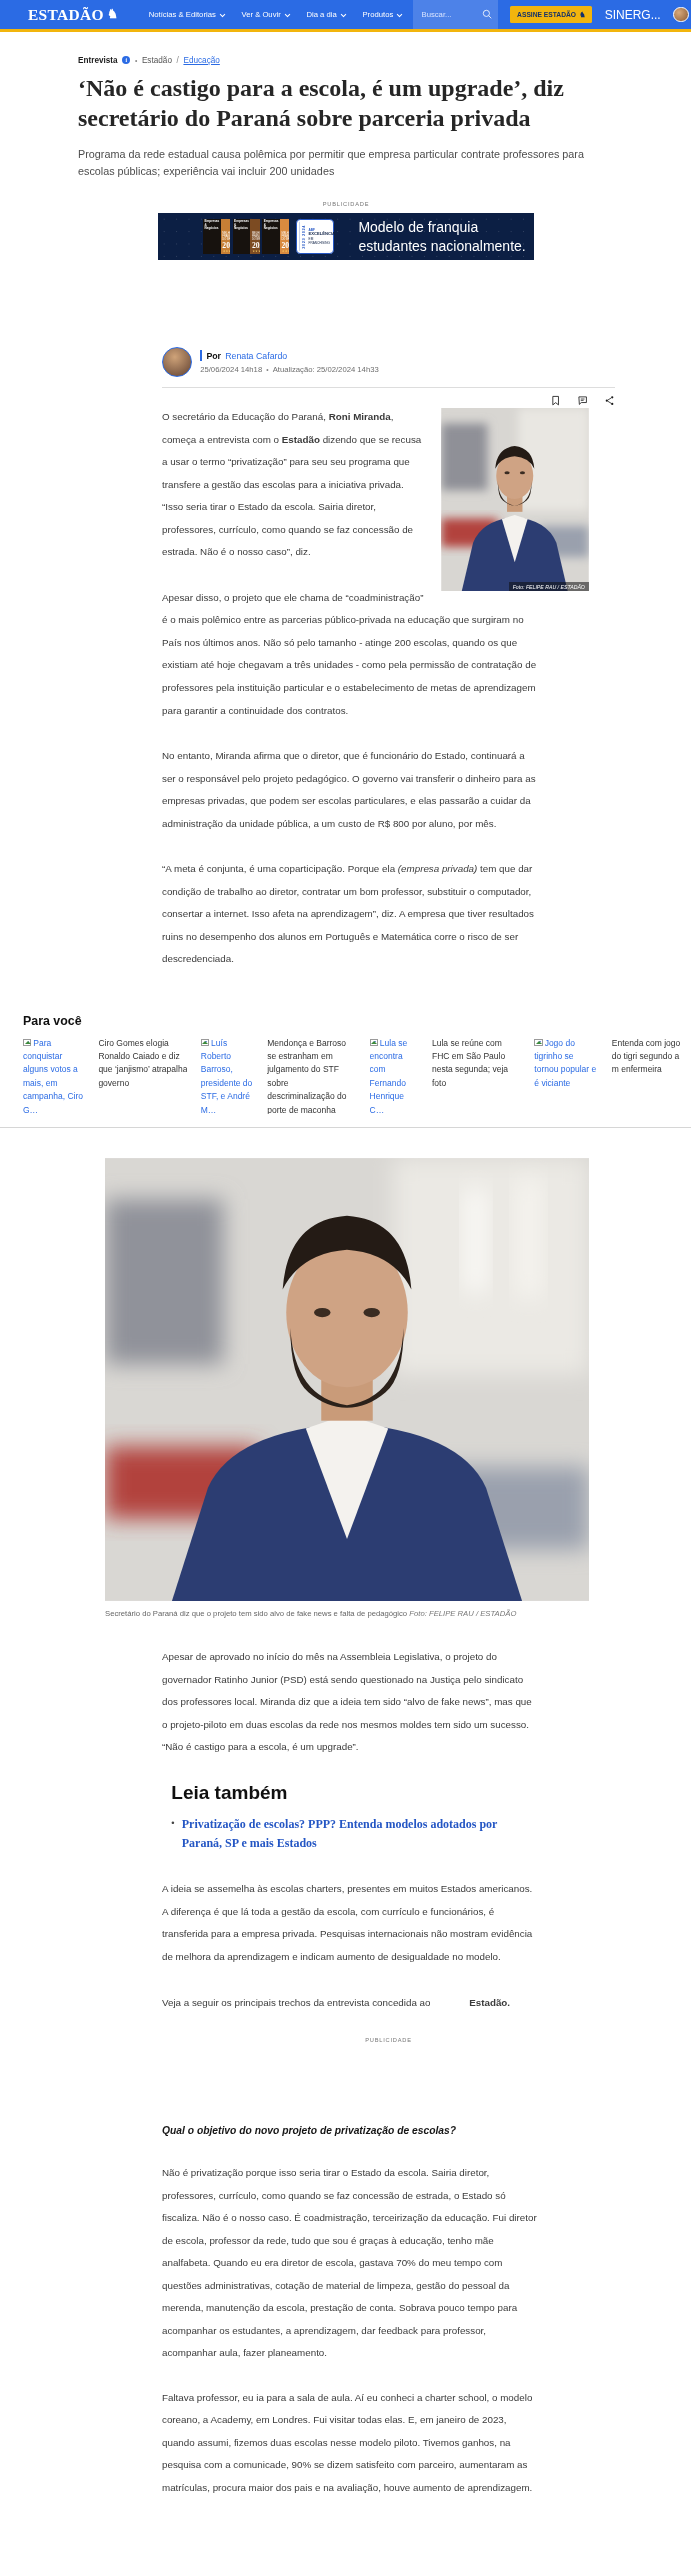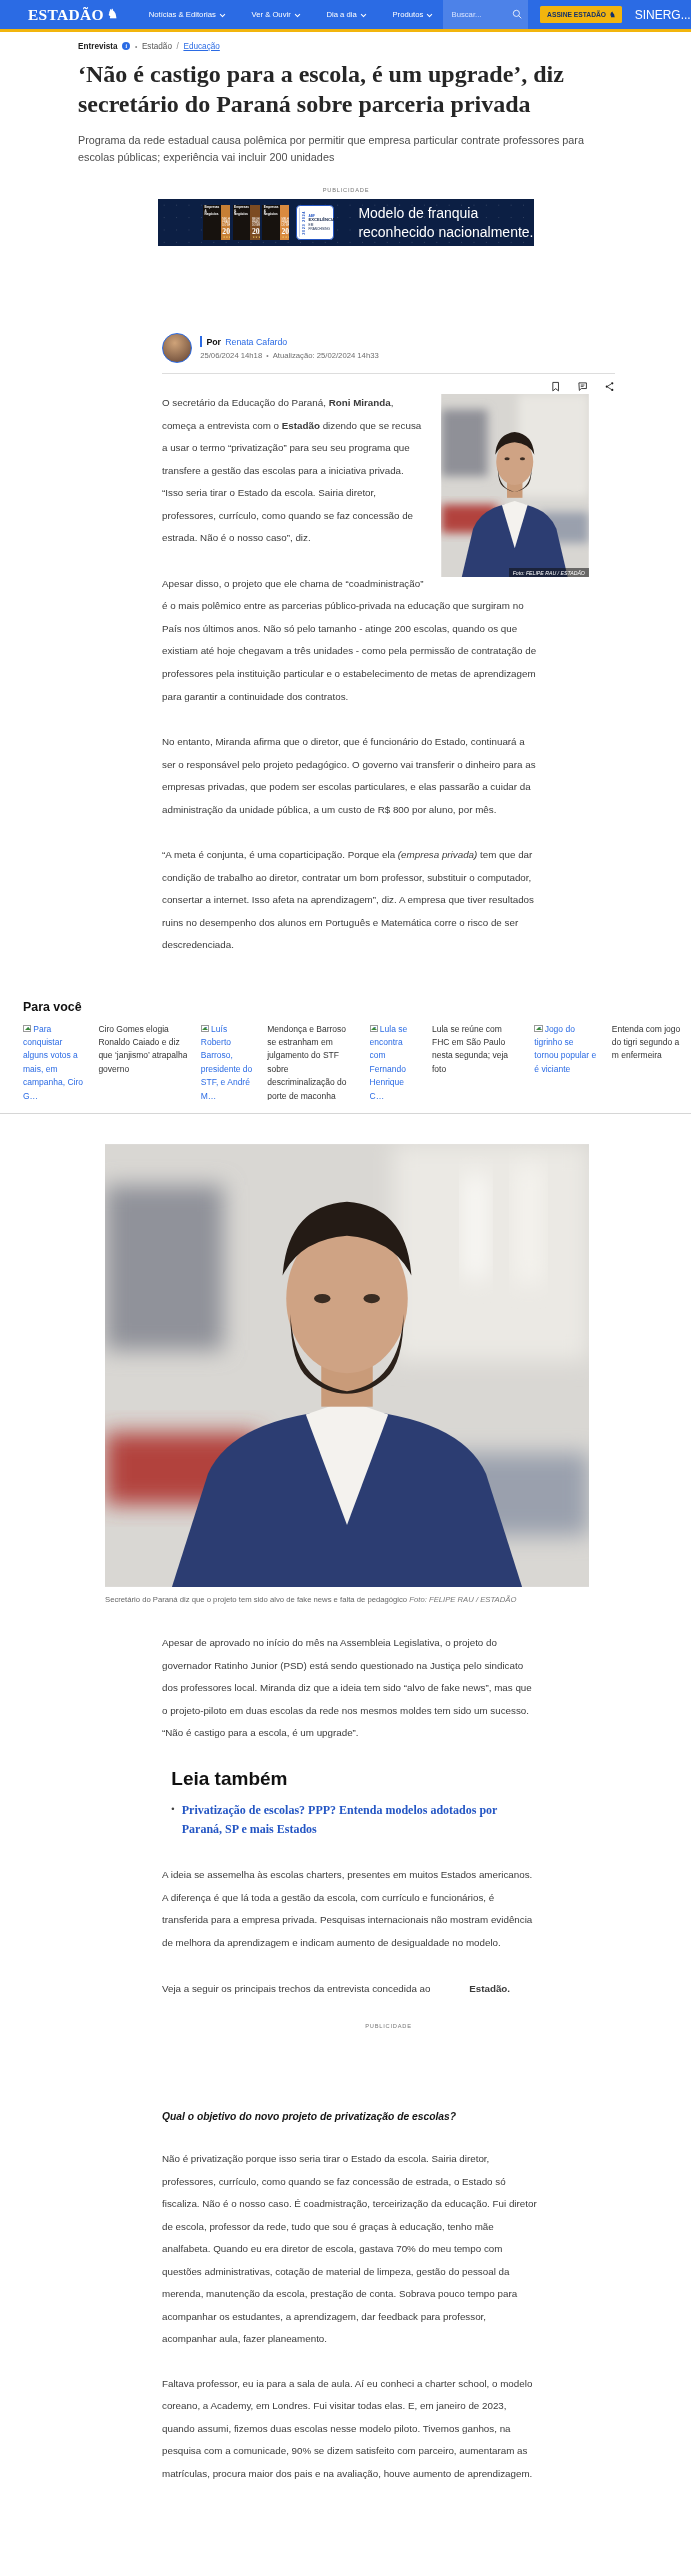--- a/index.html
+++ b/index.html
@@ -5,39 +5,39 @@
   * { box-sizing: border-box; }
   body { margin:0; background:#fff; color:#222; font-family:"Liberation Sans",sans-serif; }
   #page { width:692px; height:3951px; overflow:hidden; position:relative; background:#fff; }
 
   
   .topbar { height:29px; background:#2b6be4; display:flex; align-items:center; padding:0 7.2px 0 15.5px; gap:12.4px; }
   .burger { width:12.4px; cursor:pointer; }
   .burger span { display:block; height:1.5px; background:#fff; margin:2.1px 0; border-radius:1px; }
   .logo { font-family:"Liberation Serif",serif; font-weight:700; color:#fff; font-size:15.5px; letter-spacing:0.3px; display:flex; align-items:center; gap:3.1px; white-space:nowrap; }
   .horse { font-size:12.4px; line-height:1; }
-  .mainnav { display:flex; gap:28px; margin-left:18px; }
+  .mainnav { display:flex; gap:18px; margin-left:18px; }
   .nav-item { color:#fff; font-size:7.7px; display:flex; align-items:center; cursor:pointer; white-space:nowrap; }
   .chev { width:3.6px; height:3.6px; border-right:1px solid #fff; border-bottom:1px solid #fff; transform:rotate(45deg) translateY(-1px); display:inline-block; margin-left:4.1px; }
   .search { margin-left:auto; background:rgba(255,255,255,.16); height:29px; width:106px; display:flex; align-items:center; padding:0 6.2px; }
   .search input { flex:1; background:transparent; border:0; color:#eaf1ff; font-size:7.7px; outline:none; width:62px; }
   .search input::placeholder { color:#d9e4ff; }
   .assine { background:#f2b50d; color:#12306b; font-weight:700; font-size:6.7px; padding:5.2px 6.7px; border-radius:1.5px; border:0; display:flex; gap:3.1px; align-items:center; cursor:pointer; white-space:nowrap; }
   .assine .horse { font-size:7.2px; color:#12306b; }
   .user { color:#fff; font-size:12px; white-space:nowrap; }
   .avatar-sm { width:15.5px; height:15.5px; border-radius:50%; background:radial-gradient(circle at 35% 35%, #d8a97a, #8a5a33); border:0.5px solid #fff; flex:none; cursor:pointer; }
   .gold { height:2.6px; background:#f2b50d; }
 
   
   .container { width:536px; margin:0 auto; }
   .abody { width:453px; margin-left:84px; font-size:9.8px; color:#3b3b3b; }
   .clear { clear:both; }
 
   
-  .breadcrumb { margin-top:10px; display:flex; align-items:center; gap:4.6px; font-size:8.2px; }
+  .breadcrumb { margin-top:24px; display:flex; align-items:center; gap:4.6px; font-size:8.2px; }
   .bc-tag { font-weight:700; color:#1d1d1d; }
   .info-ic { width:8.2px; height:8.2px; border-radius:50%; background:#2b6be4; color:#fff; font-size:5.7px; font-weight:700; font-family:"Liberation Serif",serif; display:flex; align-items:center; justify-content:center; }
   .bc-dot { color:#888; font-size:6.7px; }
   .bc-sec { color:#555; }
   .bc-sep { color:#888; }
   .bc-link { color:#2b6be4; text-decoration:underline; cursor:pointer; }
   h1.title { font-family:"Liberation Serif",serif; font-size:24px; line-height:1.27; color:#262626; margin:8.2px 0 0; font-weight:700; }
   .subtitle { margin-top:12.4px; font-size:10.8px; line-height:1.55; color:#4d4d4d; width:510px; }
 
   
@@ -206,21 +206,21 @@
           <div class="years">2023 2024</div>
           <div class="bt">
             <div class="abf">ABF</div>
             <div class="exc">EXCELÊNCIA</div>
             <div class="fr">EM FRANCHISING</div>
           </div>
         </div>
       </div>
       <div class="banner-text">
         <div>Modelo de franquia</div>
-        <div>reconhecido nacionalmente.</div>
+        <div>estudantes nacionalmente.</div>
       </div>
     </div>
 
     <div class="byline">
       <div class="avatar-lg"></div>
       <div>
         <div class="byrow1">
           <span class="blue-bar"></span>
           <span class="por">Por</span>
           <span class="author">Renata Cafardo</span>

